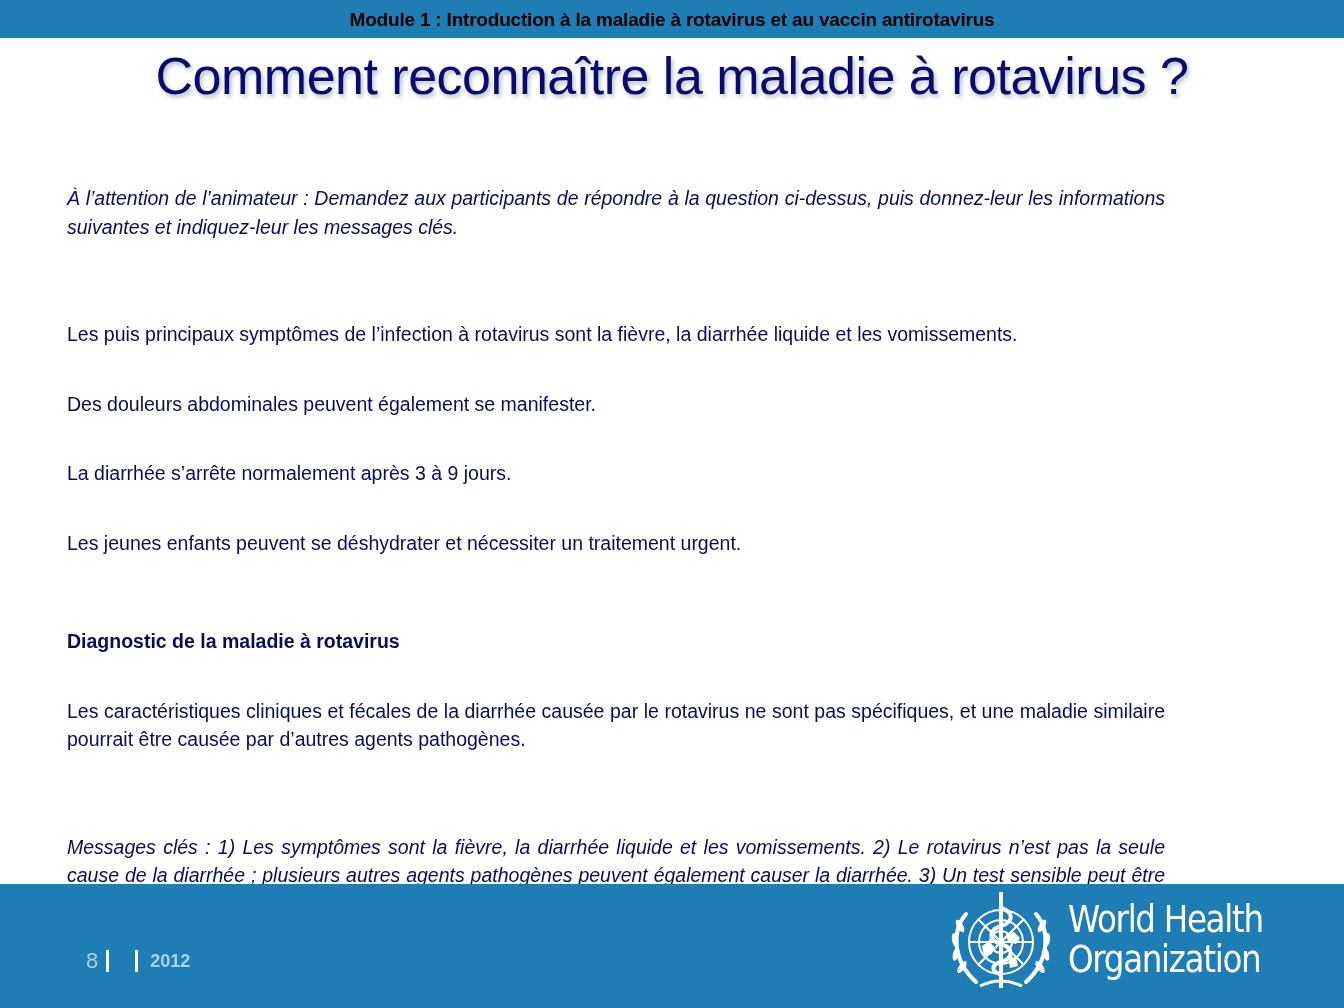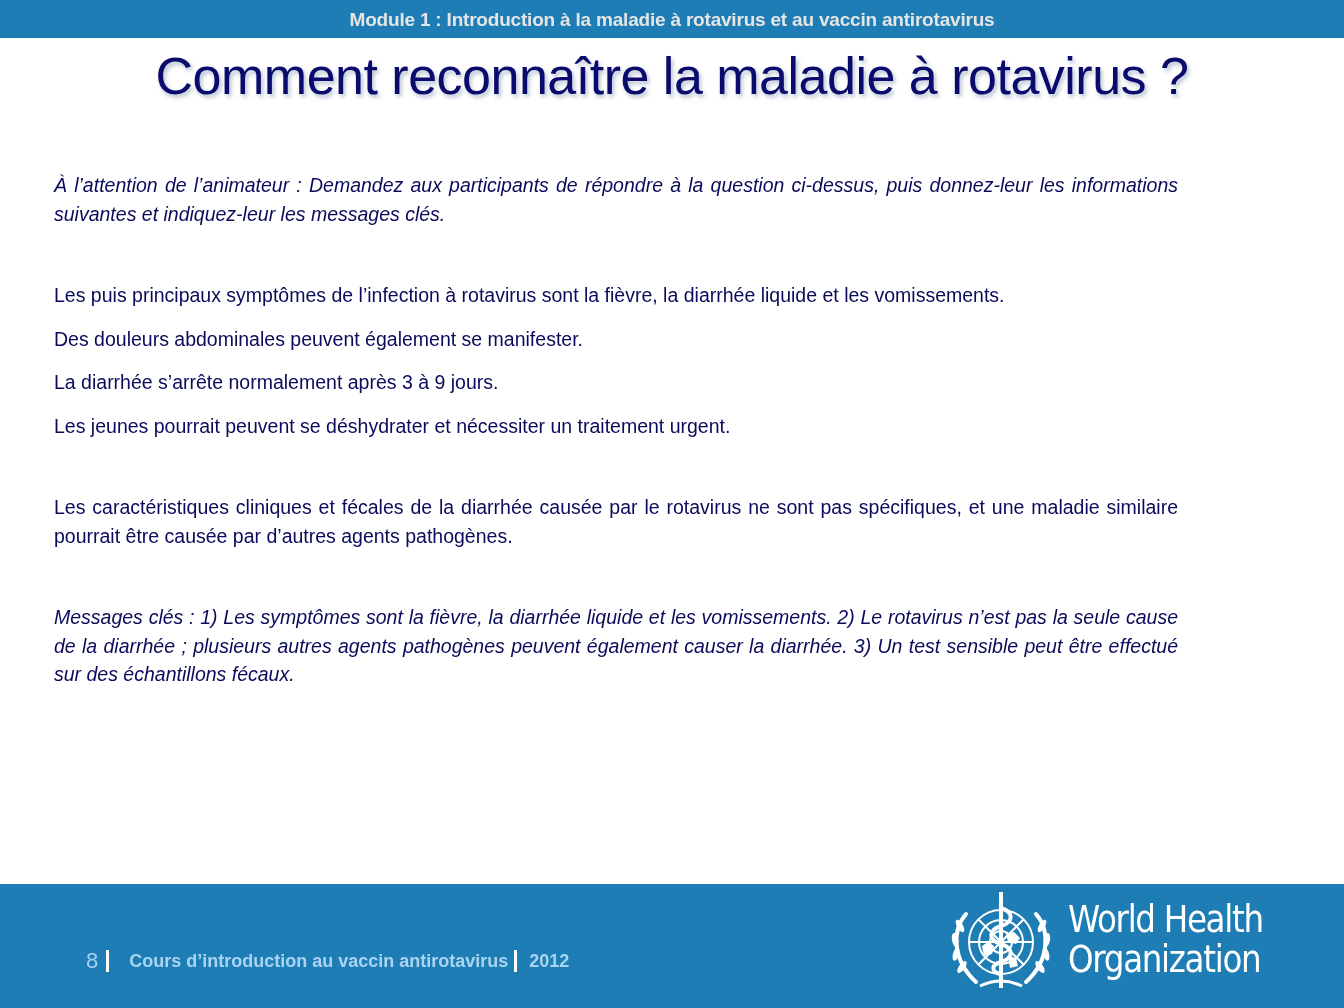--- a/index.html
+++ b/index.html
@@ -5,36 +5,36 @@
     html, body { margin: 0; padding: 0; }
     body {
       width: 1344px; height: 1008px; position: relative; overflow: hidden;
       background: #ffffff;
       font-family: "Liberation Sans", sans-serif;
       color: #0b0b5c;
     }
     .top-bar {
       position: absolute; left: 0; top: 0; width: 1344px; height: 38px;
       background: #1f7db5;
-      color: #e5e5e5; font-weight: bold; font-size: 19px;
+      color: #000000; font-weight: bold; font-size: 19px;
       text-align: center; line-height: 40px;
       letter-spacing: -0.2px;
     }
     .slide-title {
       position: absolute; left: 0; top: 38px; width: 1344px; height: 76px;
       text-align: center; font-size: 52px; line-height: 76px;
       color: #0b0b6e;
       text-shadow: 2px 3px 4px rgba(120,140,170,0.55);
       letter-spacing: -0.5px;
     }
     .content {
       position: absolute; left: 51px; top: 168px; width: 1130px;
       font-size: 19.5px; line-height: 28.5px;
     }
-    .content p { margin: 3px; text-align: justify; }
+    .content p { margin: 16px; text-align: justify; }
     .italic { font-style: italic; }
     .heading { font-weight: bold; }
     .gap-s { height: 9px; }
     .gap-l { height: 38px; }
 
     .footer {
       position: absolute; left: 0; top: 884px; width: 1344px; height: 124px;
       background: #1f7db5;
     }
     .footer-line {
@@ -74,35 +74,35 @@
 <div class="content">
   <p class="italic">À l’attention de l’animateur : Demandez aux participants de répondre à la question ci-dessus, puis donnez-leur les informations suivantes et indiquez-leur les messages clés.</p>
   <div class="gap-l"></div>
   <div class="gap-s"></div>
   <p>Les puis principaux symptômes de l’infection à rotavirus sont la fièvre, la diarrhée liquide et les vomissements.</p>
   <div class="gap-s"></div>
   <p>Des douleurs abdominales peuvent également se manifester.</p>
   <div class="gap-s"></div>
   <p>La diarrhée s’arrête normalement après 3 à 9 jours.</p>
   <div class="gap-s"></div>
-  <p>Les jeunes pourrait peuvent se déshydrater et nécessiter un traitement urgent.</p>
+  <p>Les jeunes enfants peuvent se déshydrater et nécessiter un traitement urgent.</p>
   <div class="gap-l"></div>
+  <p class="heading">Diagnostic de la maladie à rotavirus</p>
   <div class="gap-s"></div>
   <p>Les caractéristiques cliniques et fécales de la diarrhée causée par le rotavirus ne sont pas spécifiques, et une maladie similaire pourrait être causée par d’autres agents pathogènes.</p>
   <div class="gap-s"></div>
   <div class="gap-l"></div>
   <p class="italic">Messages clés : 1) Les symptômes sont la fièvre, la diarrhée liquide et les vomissements. 2) Le rotavirus n’est pas la seule cause de la diarrhée ; plusieurs autres agents pathogènes peuvent également causer la diarrhée. 3) Un test sensible peut être effectué sur des échantillons fécaux.</p>
 </div>
 
 <div class="footer"></div>
 
 <div class="footer-line">
   <span class="page-num">8</span>
   <span class="sep"></span>
-  <span>Cours d’introduction au vaccin antirotavirus</span>
   <span class="sep2"></span>
   <span>2012</span>
 </div>
 
 <svg class="who-logo" viewBox="0 0 118 112">
   <g fill="none" stroke="#ffffff" stroke-width="2">
     <circle cx="59" cy="56" r="32"></circle>
     <circle cx="59" cy="56" r="22"></circle>
     <circle cx="59" cy="56" r="11"></circle>
     <line x1="27" y1="56" x2="91" y2="56"></line>

